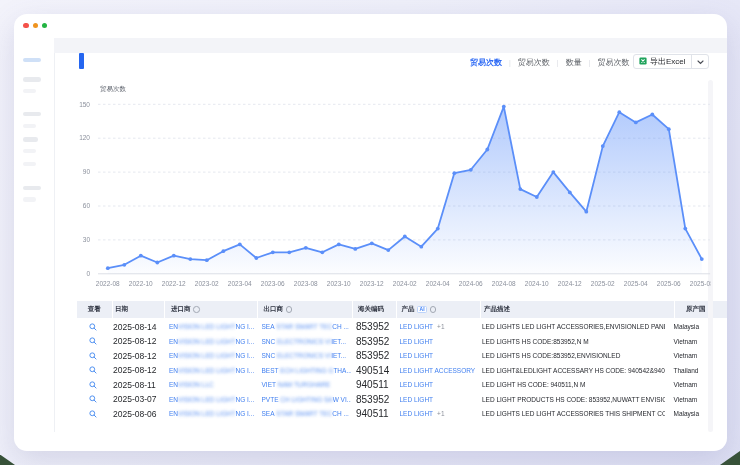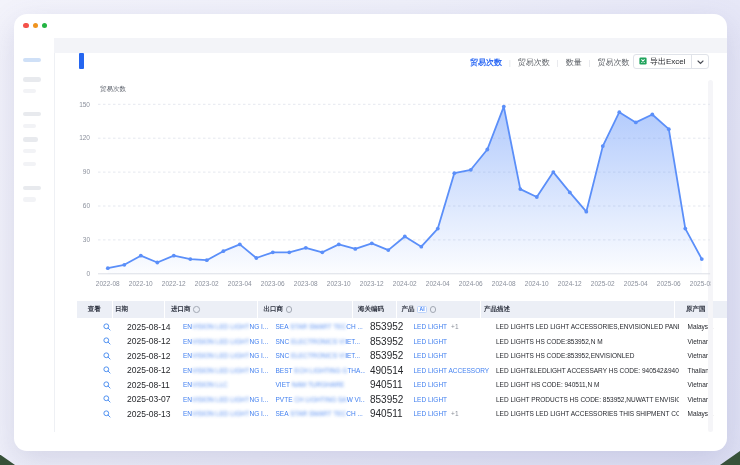--- a/index.html
+++ b/index.html
@@ -10,21 +10,21 @@
 .divider {position:absolute;left:39.5px;top:24px;width:1.5px;height:394px;background:#eef0f4}
 .bar {position:absolute;left:65px;top:39.4px;width:4.5px;height:16px;background:#2566f0;border-radius:1px}
 .title {position:absolute;left:75.5px;top:38.5px;font-size:15px;font-weight:bold;color:#1d2129;letter-spacing:.3px}
 .tabs {position:absolute;top:42.5px;right:97px;font-size:8px;color:#5c6066;display:flex;align-items:center;white-space:nowrap}
 .tabs .sep {color:#dadde3;margin:0 7px;font-size:7px}
 .tabs .on {color:#2f6bf5;font-weight:bold}
 .btn {position:absolute;left:619px;top:39.5px;width:76px;height:15.5px;border:1px solid #e0e3e9;border-radius:3px;background:#fff;display:flex;align-items:center;font-size:8px;color:#25272c}
 .btn .vr {position:absolute;right:16px;top:0;width:1px;height:100%;background:#e0e3e9}
 .thead {position:absolute;left:63px;top:287px;width:649.5px;height:17px;background:#eceff6;display:flex;font-size:6.5px;font-weight:bold;color:#2e3340}
 .thead .c {border-right:1px solid #fff;display:flex;align-items:center;font-size:6.5px;color:#2e3340}
-.tr {position:absolute;left:75px;width:649.5px;height:14.5px;display:flex;font-size:6.5px;color:#26282e}
+.tr {position:absolute;left:61px;width:649.5px;height:14.5px;display:flex;font-size:6.5px;color:#26282e}
 .c {display:flex;align-items:center;overflow:hidden;white-space:nowrap;flex-shrink:0}
 .c1 {width:35.5px;justify-content:center}
 .c2 {width:52.5px;padding-left:2.5px;font-size:8.5px;color:#26282c}
 .c3 {width:93px;padding-left:6px}
 .c4 {width:95px;padding-left:5.5px}
 .c5 {width:44px;padding-left:5px;font-size:10px;color:#26282c}
 .c6 {width:84px;padding-left:4.5px}
 .c7 {width:194px;padding-left:3px}
 .c8 {width:51.5px;padding-left:0.5px}
 .lk {color:#4381f0}
@@ -184,21 +184,21 @@
       </div>
 <div class="c c8">Vietnam</div>
 </div>
     <div class="tr" style="top:392.3px">
 <div class="c c1">
         <svg width="8" height="8" viewBox="0 0 10 10">
           <circle cx="4.1" cy="4.1" r="3.0" fill="none" stroke="#4a8df0" stroke-width="1.2"></circle>
           <line x1="6.4" y1="6.4" x2="8.8" y2="8.8" stroke="#4a8df0" stroke-width="1.2" stroke-linecap="round"></line>
         </svg>
       </div>
-<div class="c c2">2025-08-13</div>
+<div class="c c2">2025-08-06</div>
 <div class="c c3 lk">EN<span style="filter:blur(1.55px);opacity:.85">VISION LED LIGHT</span>NG I...</div>
 <div class="c c4 lk">SEA&nbsp;<span style="filter:blur(1.55px);opacity:.85">STAR SMART TEC </span>CH ...</div>
 <div class="c c5">940511</div>
 <div class="c c6 lk">LED LIGHT<span style="color:#8a8f99;margin-left:4px">+1</span></div>
 <div class="c c7">
         <span style="display:inline-block;width:183px;overflow:hidden">LED LIGHTS LED LIGHT ACCESSORIES THIS SHIPMENT CO</span>
       </div>
 <div class="c c8">Malaysia</div>
 </div>
   <div style="position:absolute;left:693.5px;top:66px;width:5px;height:352px;background:#f5f5f8;border-radius:2.5px"></div>

